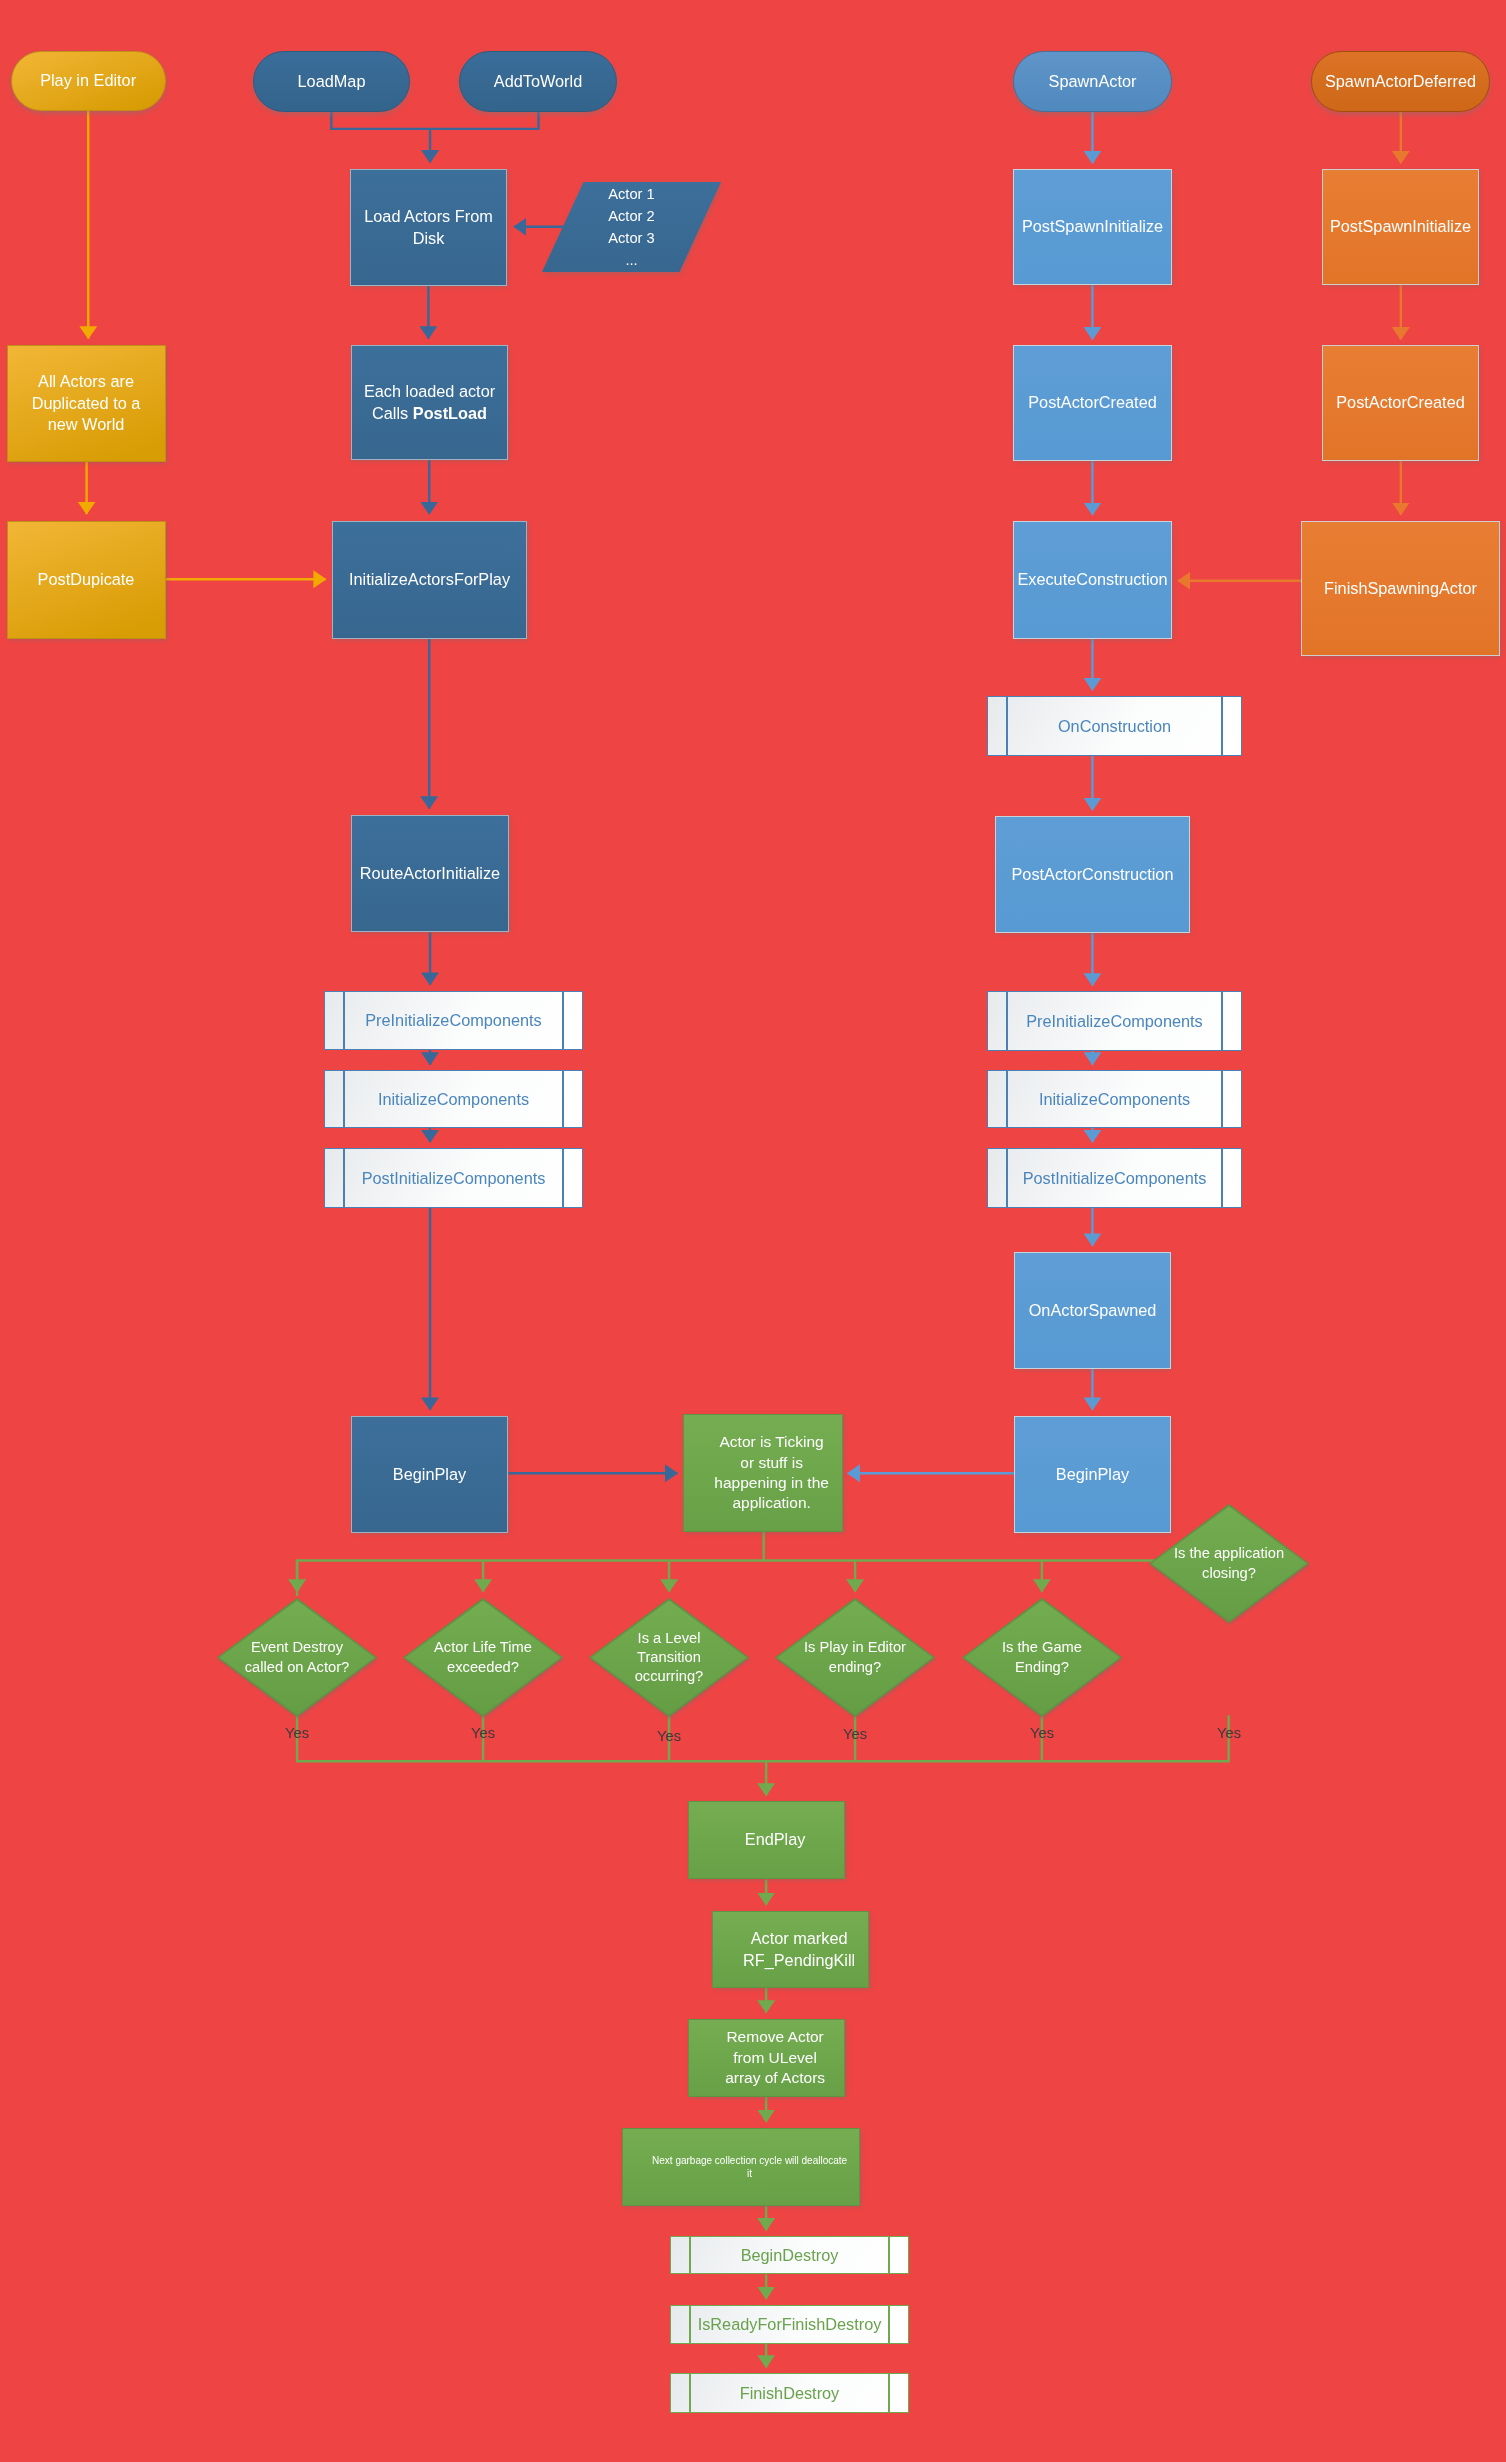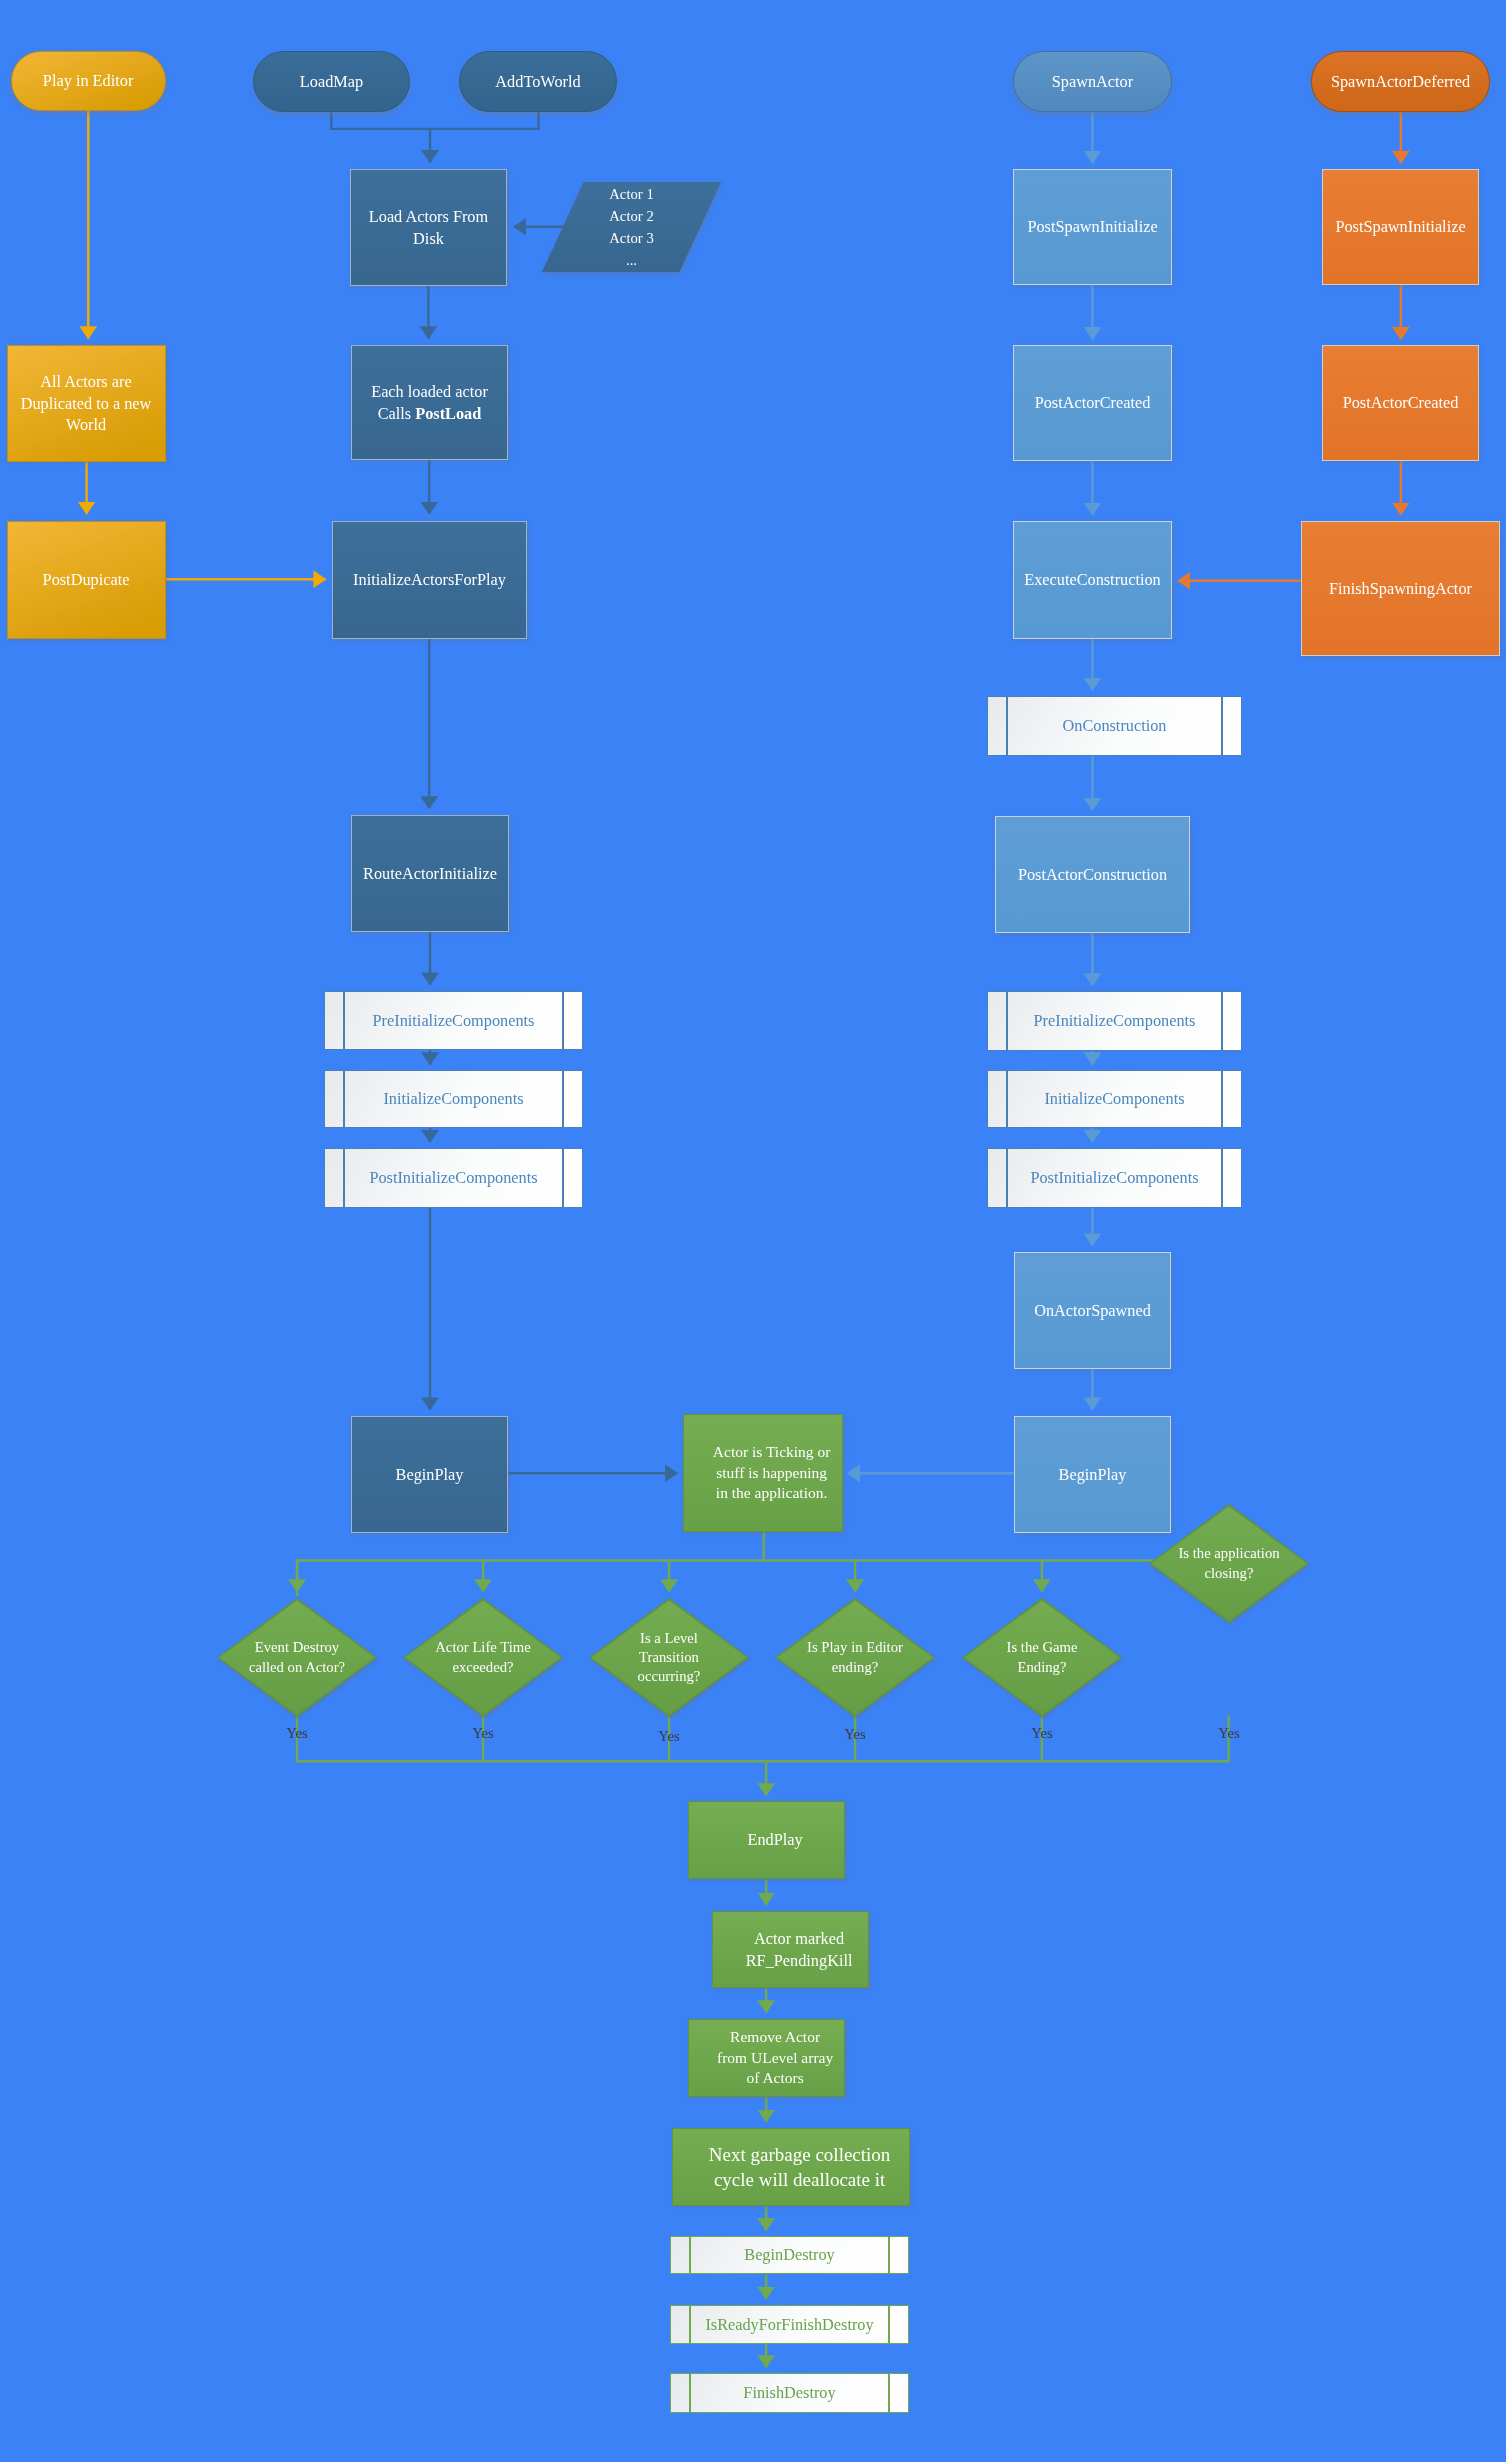--- a/index.html
+++ b/index.html
@@ -1,17 +1,17 @@
 <!DOCTYPE html>
 <html style="font-size:13px"><head>
 <meta charset="utf-8">
 <style>
   html,body{margin:0;padding:0;background:#fff;}
-  .canvas{position:relative;width:1507px;height:2462px;background:#3b82f6;overflow:hidden;
-          font-family:Liberation Serif, serif;}
+  .canvas{position:relative;width:1507px;height:2462px;background:#ef4444;overflow:hidden;
+          font-family:Liberation Sans, sans-serif;}
   .lines{position:absolute;left:0;top:0;width:1507px;height:2462px;}
   .ln{fill:none;stroke-width:3px;}
   .s-dark{stroke:#38689A}.s-mid{stroke:#5B9BD5}.s-yel{stroke:#F2A900}.s-org{stroke:#E8782D}.s-grn{stroke:#70A94E}
 
   .node{position:absolute;box-sizing:border-box;display:flex;align-items:center;justify-content:center;
         text-align:center;color:#fff;font-size:16.3px;line-height:1.32;padding:4.9px 9.8px;}
   .rect{box-shadow:1.6px 2.4px 4.1px rgba(110,110,110,.38);}
   .dark{background:linear-gradient(180deg,#3D6F9B,#37678F);border:0.8px solid #9FB3C4;}
   .mid{background:linear-gradient(180deg,#5F9DD6,#579AD3);border:0.8px solid #C9D3DC;}
   .orangebox{background:linear-gradient(180deg,#E87E33,#E27428);border:0.8px solid #CFCFCF;}
@@ -279,21 +279,21 @@
 
   <div class="node rect greenbox" style="left:688px;top:1801px;width:157px;height:78px">
     <span>EndPlay</span>
   </div>
   <div class="node rect greenbox" style="left:712px;top:1911px;width:157px;height:77px">
     <span>Actor marked RF_PendingKill</span>
   </div>
   <div class="node rect greenbox" style="left:688px;top:2019px;width:157px;height:78px;font-size:15.5px">
     <span>Remove Actor from ULevel array of Actors</span>
   </div>
-  <div class="node rect greenbox" style="left:672px;top:2128px;width:238px;height:78px;font-size:19px">
+  <div class="node rect greenbox" style="left:622px;top:2128px;width:238px;height:78px;font-size:10px">
     <span>Next garbage collection cycle will deallocate it</span>
   </div>
   <div class="bar green" style="left:647px;top:2236px;width:239px;height:38px">
     <span>BeginDestroy</span>
   </div>
   <div class="bar green" style="left:647px;top:2305px;width:239px;height:39px">
     <span>IsReadyForFinishDestroy</span>
   </div>
   <div class="bar green" style="left:647px;top:2373px;width:239px;height:40px">
     <span>FinishDestroy</span>

